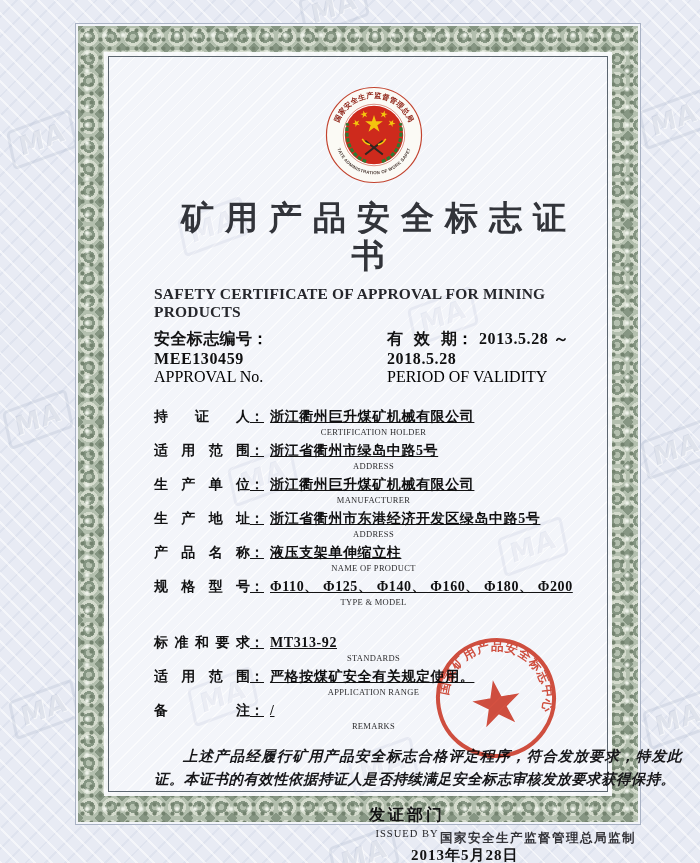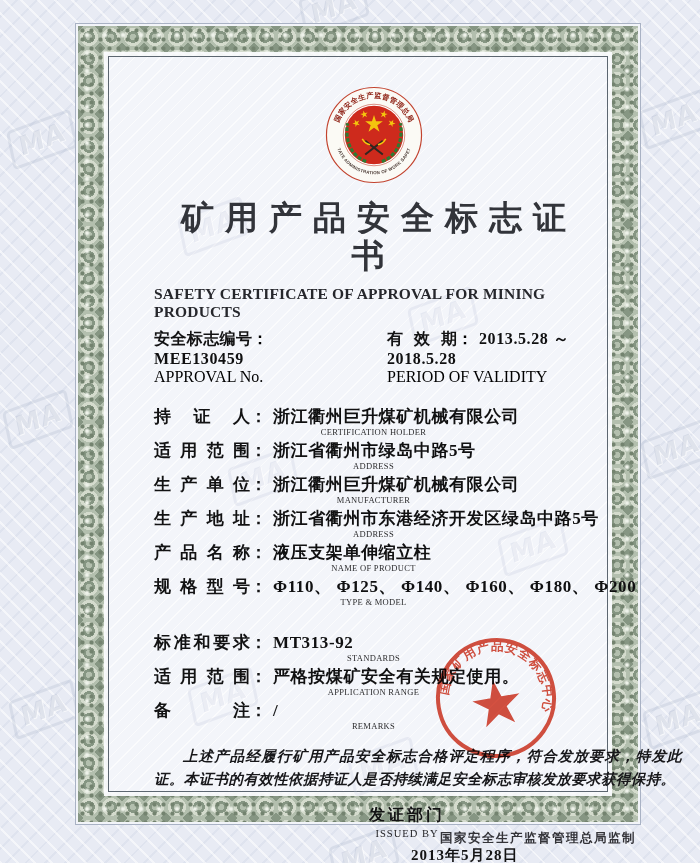--- a/index.html
+++ b/index.html
@@ -48,21 +48,21 @@
     letter-spacing:11px;text-indent:11px;line-height:1.15;margin-top:16px;
     font-family:"Liberation Serif", serif;
   }
   .subtitle{
     text-align:left;font-size:15.5px;font-weight:bold;color:#26272c;
     letter-spacing:.2px;margin-top:9px;font-family:"Liberation Serif", serif;
   }
   
   .rows{margin-top:21px;}
   .row{margin-bottom:4px;}
-  .row .main{font-size:17px;line-height:19px;color:#131314;white-space:nowrap;}
+  .row .main{font-size:14px;line-height:19px;color:#131314;white-space:nowrap;text-decoration:underline;}
   .zh-label{
     display:inline-block;vertical-align:bottom;width:96px;
     font-weight:bold;text-align:justify;text-align-last:justify;
     font-family:"Liberation Serif", serif;color:#121213;
   }
   .zh-label.w70{width:70px;}
   .colon{font-weight:bold;margin-right:6px;}
   .value{font-weight:600;color:#101011;letter-spacing:.6px;}
   .row .en{
     font-size:8.5px;line-height:10px;color:#2c2c2e;letter-spacing:.3px;

